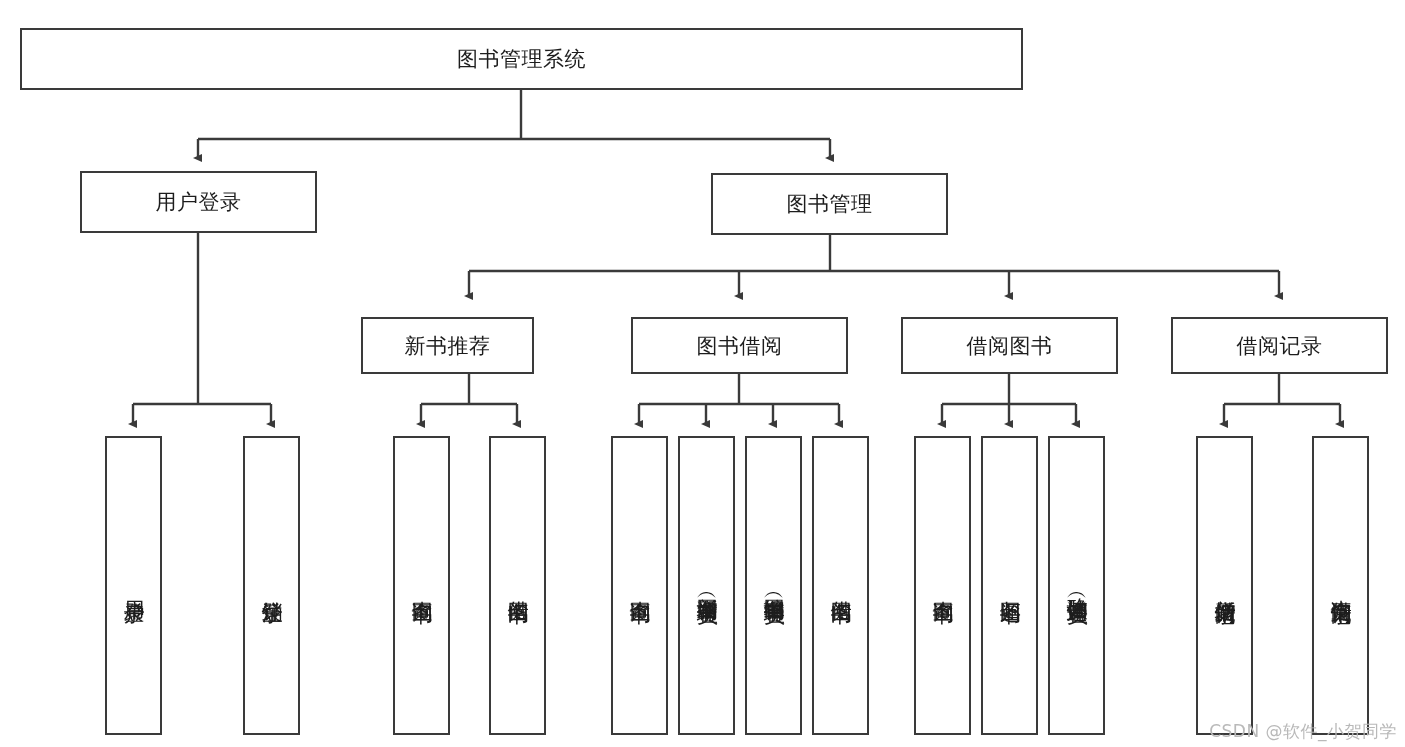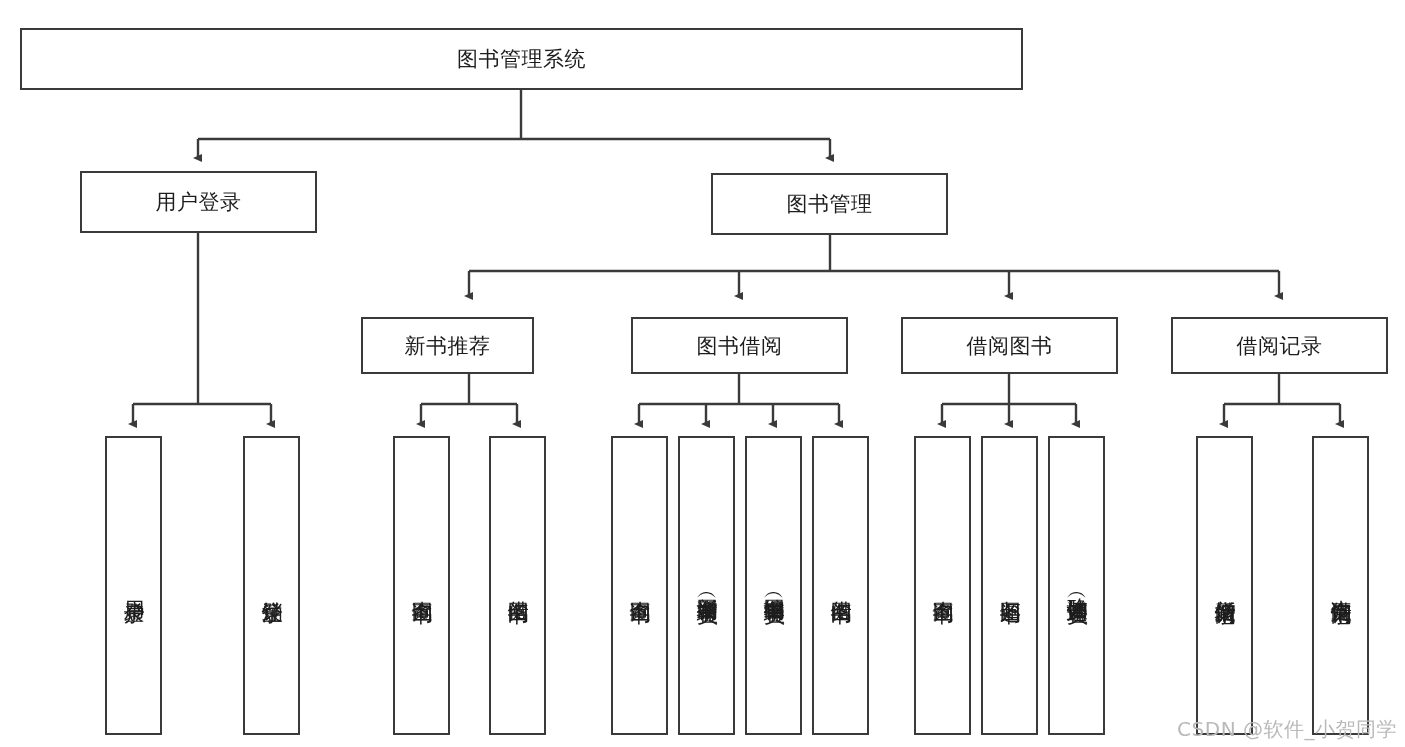--- a/index.html
+++ b/index.html
@@ -50,21 +50,21 @@
   .node.vert .vlabel {
     writing-mode: vertical-rl;
     text-orientation: upright;
     display: block;
     text-align: center;
   }
   #watermark {
     position: absolute;
     right: 8px;
     bottom: 4px;
-    font-size: 20px;
+    font-size: 17px;
     color: #b9b9b9;
     letter-spacing: 0.5px;
     white-space: nowrap;
     pointer-events: none;
   }
 </style>
 </head>
 <body>
 
 <div id="diagram-root">

